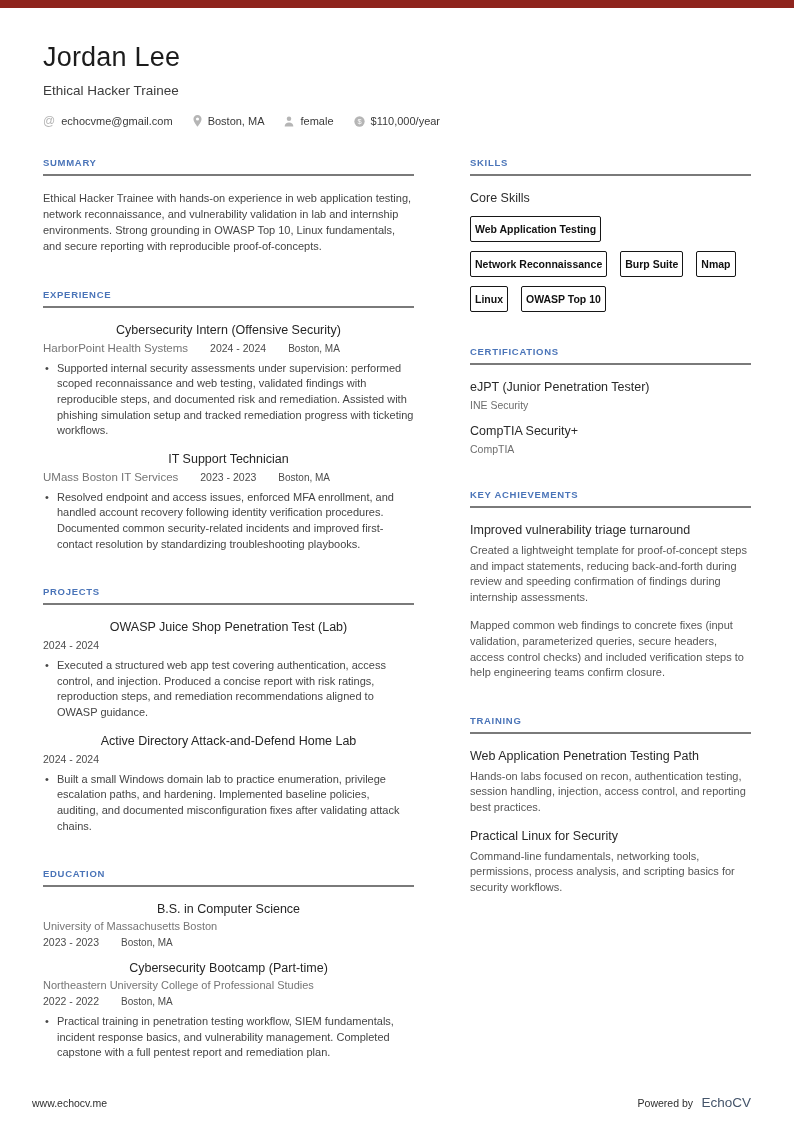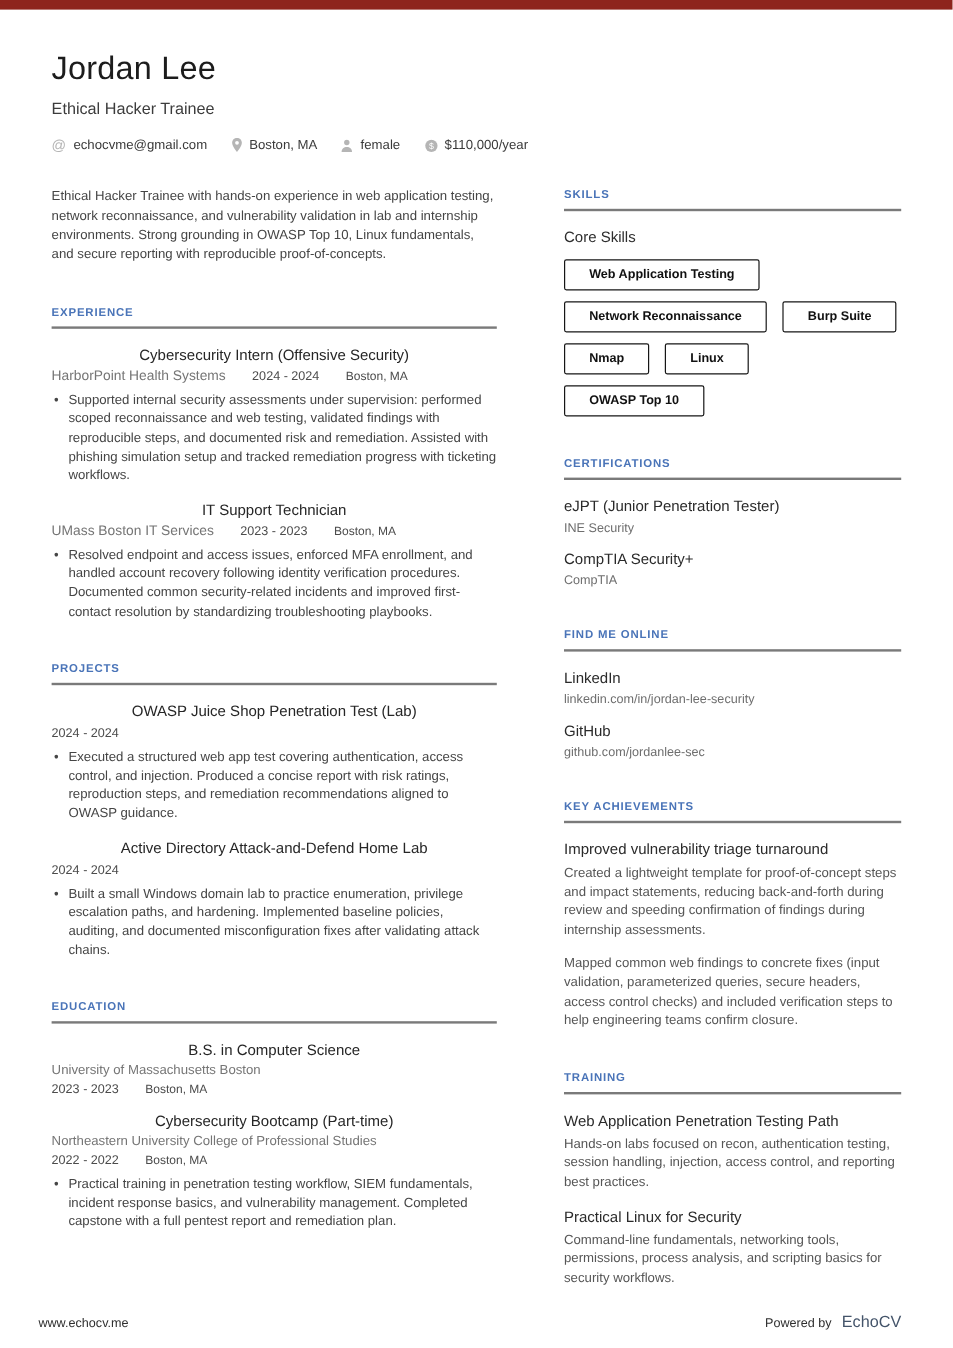--- a/index.html
+++ b/index.html
@@ -60,21 +60,21 @@
   .bullet { position: relative; padding-left: 14px; margin-top: 7px; font-size: 11px; line-height: 1.42; color: #454545; }
   .bullet::before { content: "•"; position: absolute; left: 2px; top: 0; color: #454545; }
 
   
   .skills-group-label { font-size: 12.5px; color: #2e2e2e; margin-bottom: 11px; }
   .chips { display: flex; flex-wrap: wrap; gap: 9px 13px; }
   .chip {
     border: 1.5px solid #161616;
     border-radius: 2px;
     background: #ffffff;
-    padding: 6px 20px;
+    padding: 6px 4px;
     font-size: 10.5px;
     font-weight: 700;
     color: #111111;
     white-space: nowrap;
   }
 
   
   .pair { margin-bottom: 13px; }
   .pair-title { font-size: 12.5px; color: #2a2a2a; }
   .pair-sub { font-size: 10.5px; color: #6e6e6e; margin-top: 5px; }
@@ -133,20 +133,21 @@
           <span>$110,000/year</span>
         </div>
       </div>
     </div>
 
     <div class="columns">
 
       <div class="col-left">
 
         <div class="section">
+          <div class="section-heading">SUMMARY</div>
           <p class="summary-text">Ethical Hacker Trainee with hands-on experience in web application testing, network reconnaissance, and vulnerability validation in lab and internship environments. Strong grounding in OWASP Top 10, Linux fundamentals, and secure reporting with reproducible proof-of-concepts.</p>
         </div>
 
         <div class="section">
           <div class="section-heading">EXPERIENCE</div>
 
           <div class="entry">
             <div class="entry-title">Cybersecurity Intern (Offensive Security)</div>
             <div class="entry-meta">
               <span class="entry-company">HarborPoint Health Systems</span>
@@ -231,31 +232,20 @@
           <div class="pair">
             <div class="pair-title">eJPT (Junior Penetration Tester)</div>
             <div class="pair-sub">INE Security</div>
           </div>
           <div class="pair">
             <div class="pair-title">CompTIA Security+</div>
             <div class="pair-sub">CompTIA</div>
           </div>
         </div>
 
-        <div class="section">
-          <div class="section-heading">FIND ME ONLINE</div>
-          <div class="pair">
-            <div class="pair-title">LinkedIn</div>
-            <div class="pair-sub">linkedin.com/in/jordan-lee-security</div>
-          </div>
-          <div class="pair">
-            <div class="pair-title">GitHub</div>
-            <div class="pair-sub">github.com/jordanlee-sec</div>
-          </div>
-        </div>
 
         <div class="section">
           <div class="section-heading">KEY ACHIEVEMENTS</div>
           <div class="pair">
             <div class="pair-title">Improved vulnerability triage turnaround</div>
             <div class="pair-desc">Created a lightweight template for proof-of-concept steps and impact statements, reducing back-and-forth during review and speeding confirmation of findings during internship assessments.</div>
           </div>
           <div class="pair">
             <div class="pair-desc">Mapped common web findings to concrete fixes (input validation, parameterized queries, secure headers, access control checks) and included verification steps to help engineering teams confirm closure.</div>
           </div>

